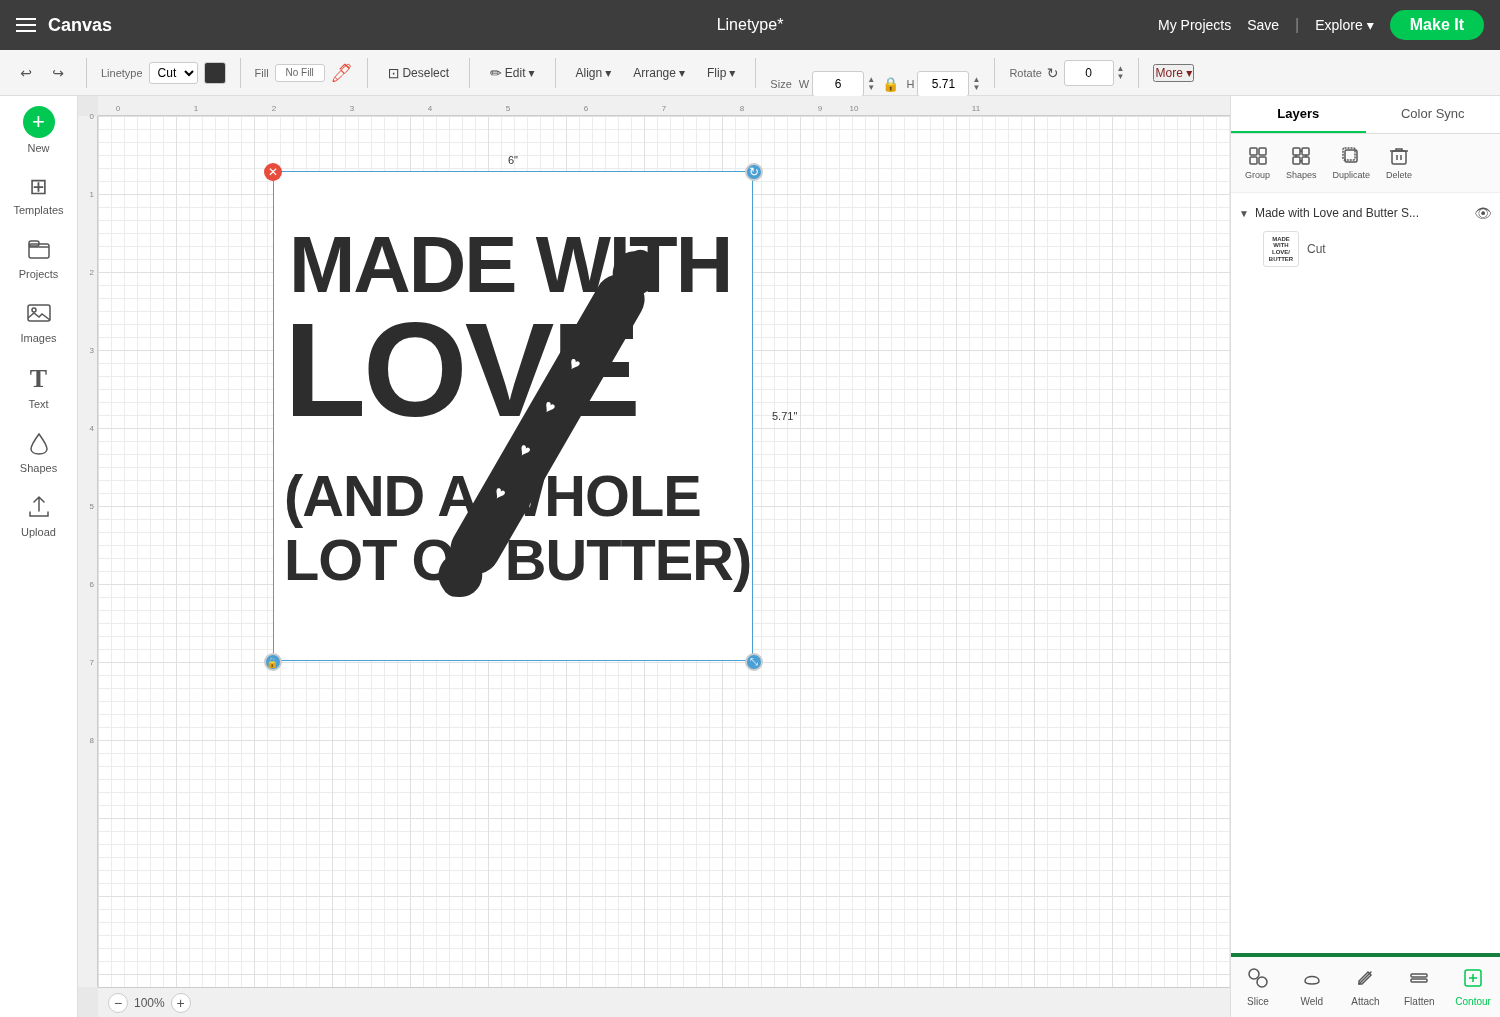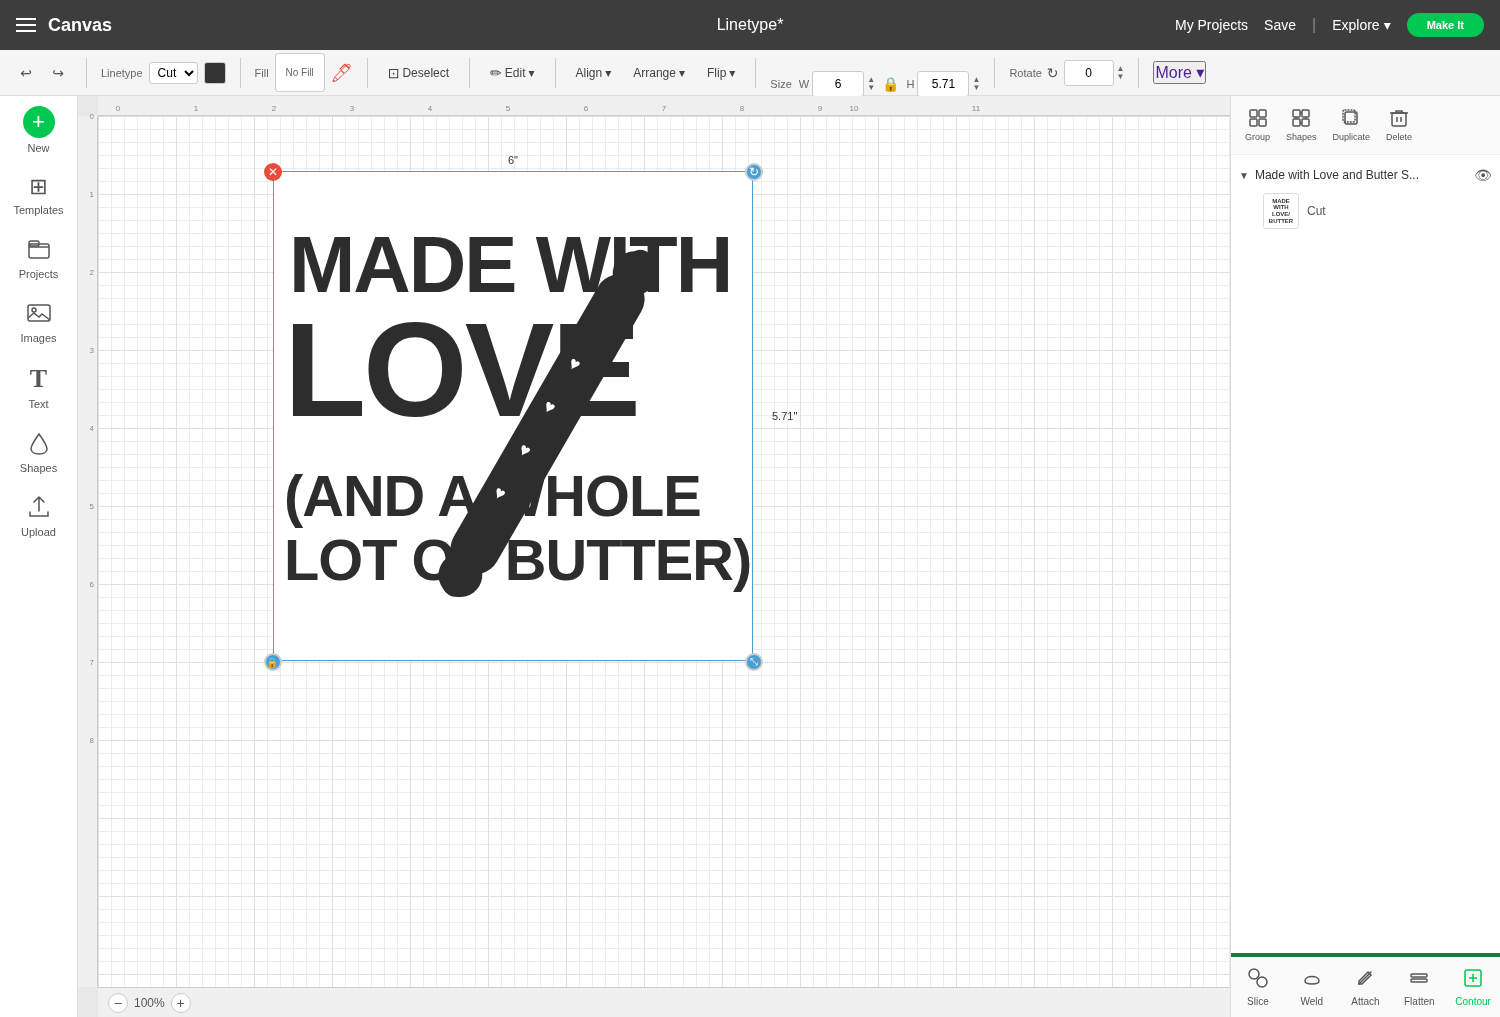--- a/index.html
+++ b/index.html
@@ -11,45 +11,45 @@
       background: #3d3d3d; color: #fff; padding: 0 16px; gap: 12px;
     }
     #topbar .hamburger { cursor: pointer; display: flex; flex-direction: column; gap: 4px; }
     #topbar .hamburger span { display: block; width: 20px; height: 2px; background: #fff; }
     #topbar .logo { font-size: 18px; font-weight: 600; color: #fff; margin-right: auto; }
     #topbar .title { position: absolute; left: 50%; transform: translateX(-50%); font-size: 16px; color: #fff; }
     #topbar .nav-right { display: flex; align-items: center; gap: 16px; margin-left: auto; }
     #topbar .nav-btn { color: #fff; font-size: 14px; cursor: pointer; background: none; border: none; }
     #topbar .separator { color: #888; }
     #topbar .explore-btn { display: flex; align-items: center; gap: 4px; color: #fff; font-size: 14px; cursor: pointer; text-align: right; }
-    #topbar .make-it-btn { background: #00c853; color: #fff; border: none; border-radius: 20px; padding: 6px 20px; font-size: 11px; font-weight: 600; cursor: pointer; }
+    #topbar .make-it-btn { background: #00c853; color: #fff; border: none; border-radius: 20px; padding: 6px 20px; font-size: 16px; font-weight: 600; cursor: pointer; }
 
     
     #toolbar {
       display: flex; align-items: center; height: 46px;
       background: #f5f5f5; border-bottom: 1px solid #ddd; padding: 0 12px; gap: 10px;
     }
     .toolbar-sep { width: 1px; height: 30px; background: #ccc; margin: 0 4px; }
     .toolbar-group { display: flex; align-items: center; gap: 6px; }
     .toolbar-label { font-size: 11px; color: #666; white-space: nowrap; }
     .toolbar-select { font-size: 12px; border: 1px solid #ccc; border-radius: 3px; padding: 2px 4px; background: #fff; cursor: pointer; }
     .toolbar-color-box { width: 22px; height: 22px; border: 1px solid #ccc; border-radius: 3px; background: #333; cursor: pointer; }
-    .toolbar-color-none { width: 50px; height: 39px; border: 1px solid #ccc; border-radius: 3px; background: #fff; font-size: 10px; display: flex; align-items: center; justify-content: center; cursor: pointer; color: #666; }
+    .toolbar-color-none { width: 50px; height: 18px; border: 1px solid #ccc; border-radius: 3px; background: #fff; font-size: 10px; display: flex; align-items: center; justify-content: center; cursor: pointer; color: #666; }
     .toolbar-pen { width: 22px; height: 22px; display: flex; align-items: center; justify-content: center; cursor: pointer; }
     .undo-redo { display: flex; gap: 4px; }
     .icon-btn { width: 28px; height: 28px; border: none; background: none; cursor: pointer; display: flex; align-items: center; justify-content: center; border-radius: 4px; font-size: 14px; color: #555; }
     .toolbar-btn { display: flex; align-items: center; gap: 3px; font-size: 12px; color: #444; cursor: pointer; padding: 3px 6px; border-radius: 3px; border: none; background: none; }
     .size-input-group { display: flex; align-items: center; gap: 3px; margin-top: 23px; }
     .size-label { font-size: 11px; color: #666; }
     .size-input { width: 52px; height: 26px; border: 1px solid #ccc; border-radius: 3px; text-align: center; font-size: 12px; }
     .size-arrows { display: flex; flex-direction: column; }
     .size-arrow { font-size: 8px; line-height: 1; cursor: pointer; color: #666; border: none; background: none; }
     .rotate-input-group { display: flex; align-items: center; gap: 3px; }
     .rotate-input { width: 50px; height: 26px; border: 1px solid #ccc; border-radius: 3px; text-align: center; font-size: 12px; }
-    .more-btn { font-size: 16px; color: #4c1d95; cursor: pointer; display: flex; align-items: center; gap: 2px; }
+    .more-btn { font-size: 12px; color: #7f1d1d; cursor: pointer; display: flex; align-items: center; gap: 2px; }
     .lock-icon { font-size: 14px; color: #666; }
 
     
     #main { display: flex; height: calc(1017px - 50px - 46px); }
 
     
     #sidebar {
       width: 78px; background: #fff; border-right: 1px solid #ddd;
       display: flex; flex-direction: column; align-items: center; padding-top: 0;
     }
@@ -416,20 +416,24 @@
 
     <div id="zoom-controls">
       <button class="zoom-btn">−</button>
       <span class="zoom-label">100%</span>
       <button class="zoom-btn">+</button>
     </div>
   </div>
 
   <div id="right-panel">
 
+    <div id="panel-tabs">
+      <div class="panel-tab active">Layers</div>
+      <div class="panel-tab">Color Sync</div>
+    </div>
 
     <div id="layers-toolbar">
       <button class="layers-tool-btn">
         <span>
           <svg width="20" height="20" viewBox="0 0 20 20" fill="none">
             <rect x="2" y="2" width="7" height="7" rx="1" stroke="#555" stroke-width="1.5" fill="none"></rect>
             <rect x="11" y="2" width="7" height="7" rx="1" stroke="#555" stroke-width="1.5" fill="none"></rect>
             <rect x="2" y="11" width="7" height="7" rx="1" stroke="#555" stroke-width="1.5" fill="none"></rect>
             <rect x="11" y="11" width="7" height="7" rx="1" stroke="#555" stroke-width="1.5" fill="none"></rect>
           </svg>

